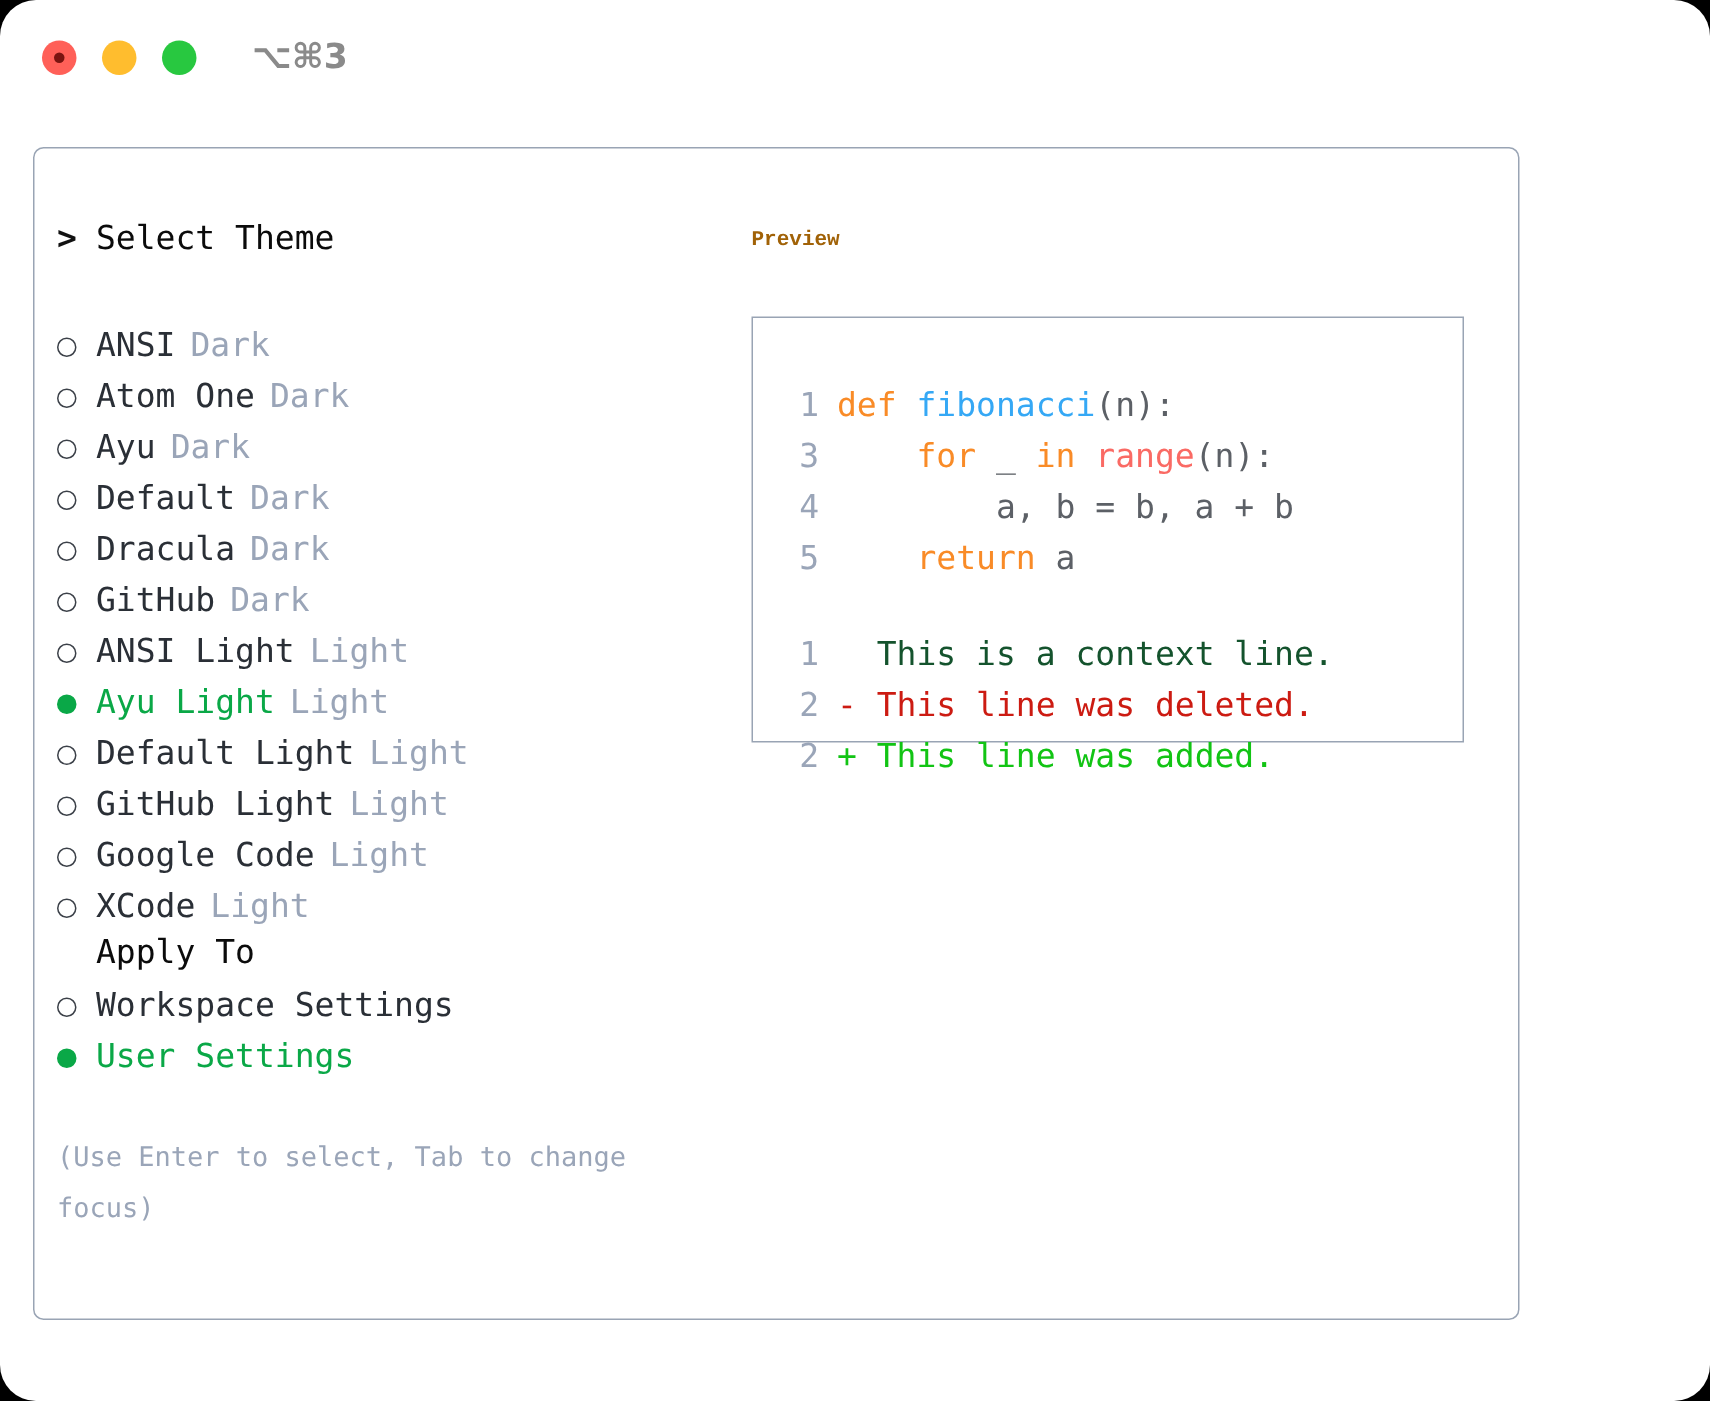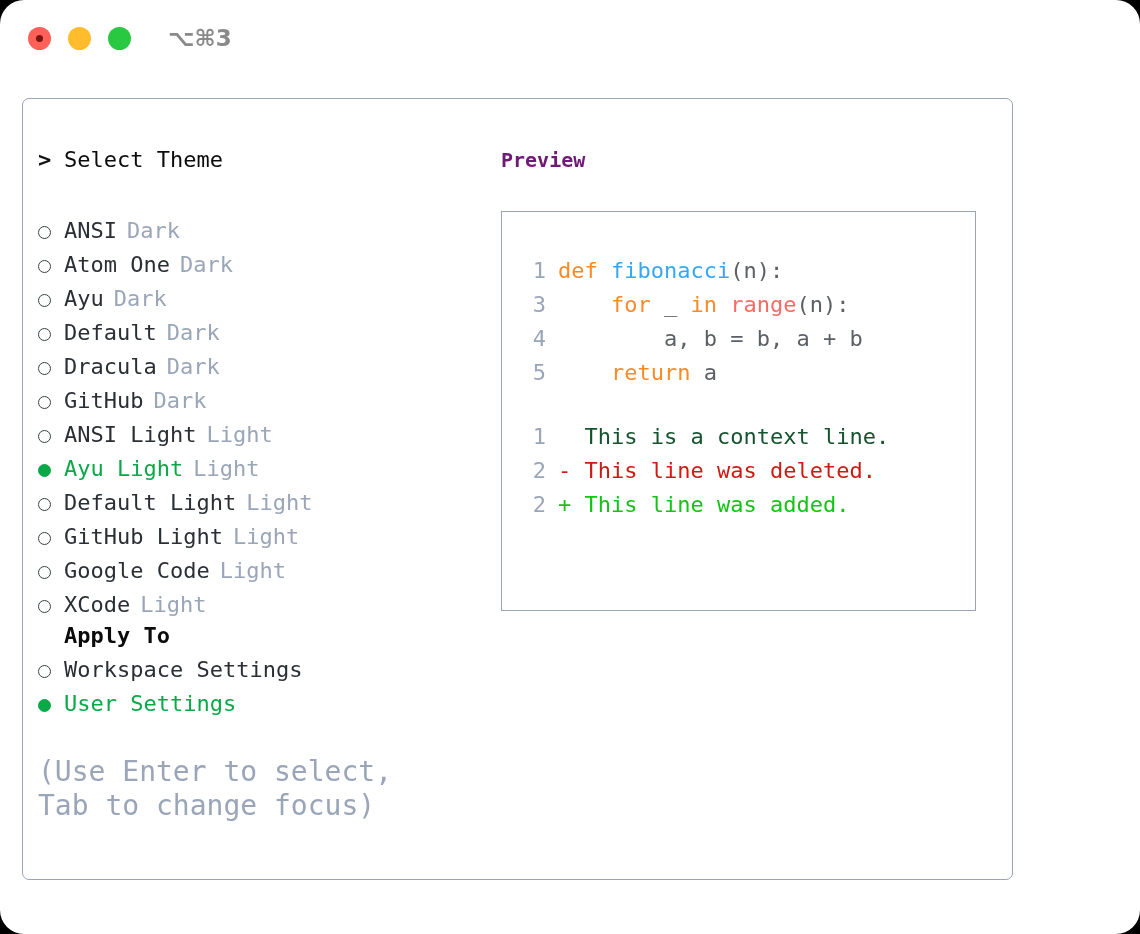--- a/index.html
+++ b/index.html
@@ -137,52 +137,53 @@
     color: #9aa5b8;
     margin-left: 10px;
     margin-top: 37px;
   }
   .spacer-row { height: 34px; }
 
   .section-title {
     height: 34px;
     font-size: 22px;
     line-height: 34px;
-    font-weight: bold;
+    font-weight: normal;
     color: #0b0b0b;
     padding-left: 26px;
     white-space: pre;
   }
 
   .hint {
     margin-top: 34px;
-    font-size: 28px;
+    font-size: 18px;
     line-height: 34px;
     color: #9aa5b8;
     width: 400px;
     white-space: normal;
   }
 
   
   .right-col {
     position: absolute;
     left: 478px;
     top: 44px;
     width: 490px;
   }
   .preview-title {
-    font-size: 20px;
+    font-size: 14px;
     line-height: 34px;
     font-weight: bold;
-    color: #701a75;
+    color: #a16207;
+    font-family: Liberation Mono, monospace;
   }
   .preview-box {
     margin-top: 34px;
     width: 475px;
-    height: 400px;
+    height: 284px;
     box-sizing: border-box;
     border: 1.5px solid #99a4b4;
     background: #ffffff;
     padding: 42px 0 0 16px;
   }
   .code-line {
     font-size: 22px;
     line-height: 34px;
     white-space: pre;
   }

